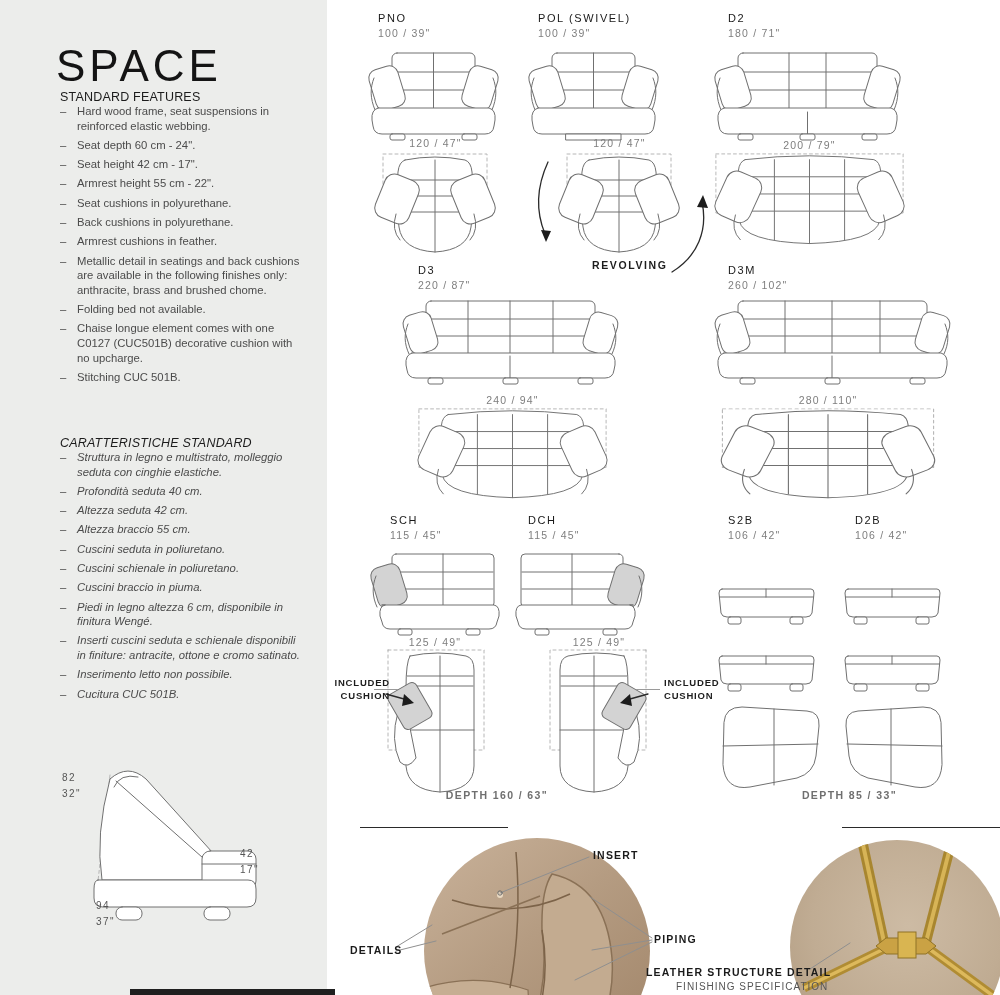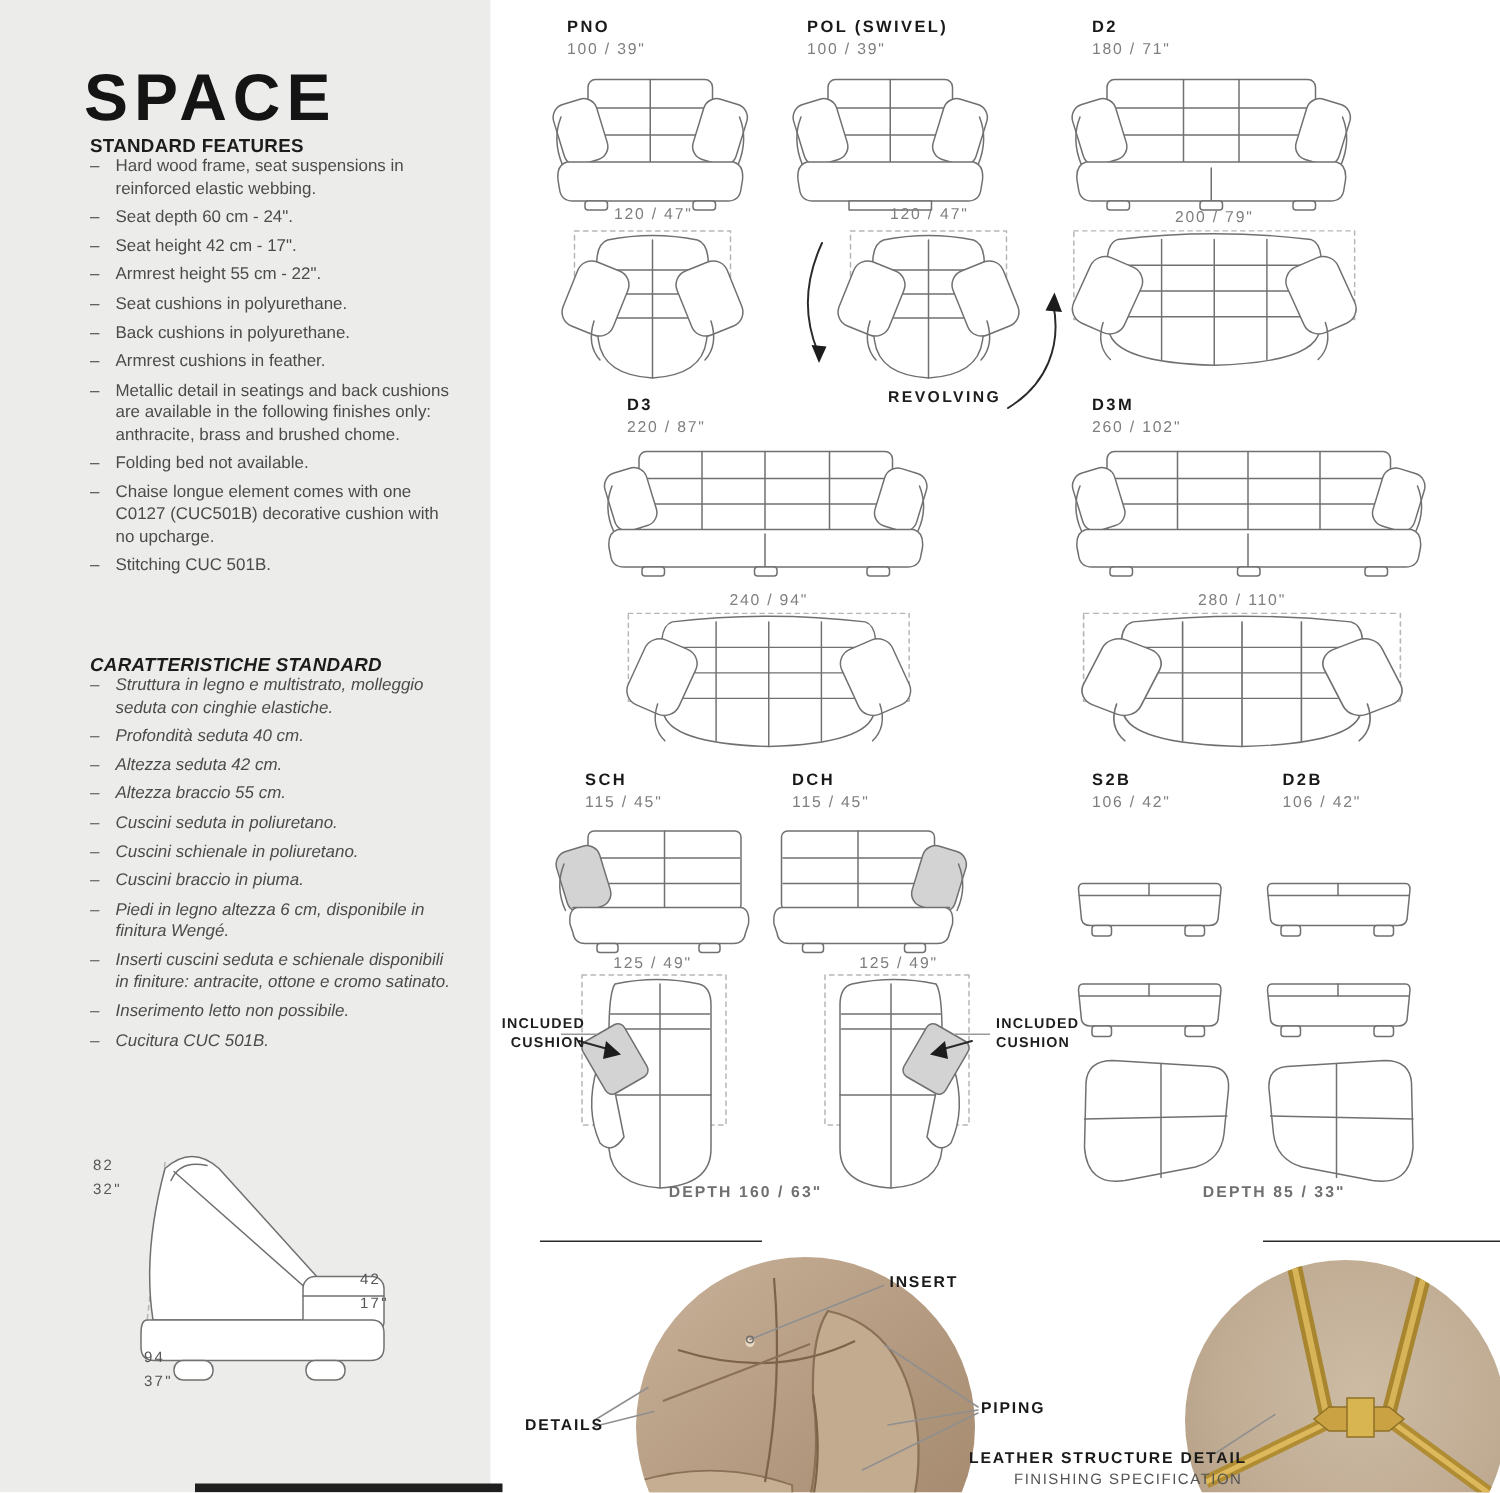--- a/index.html
+++ b/index.html
@@ -1,27 +1,27 @@
 <!DOCTYPE html>
 <html><head>
 <meta charset="utf-8">
 <style>
   html,body{margin:0;padding:0;background:#fff}
   .page{position:relative;width:1000px;height:995px;background:#ffffff;
         font-family:"Liberation Sans",sans-serif;overflow:hidden}
   .left-panel{position:absolute;left:0;top:0;width:327px;height:995px;background:#ecedeb}
-  .title{position:absolute;left:56px;top:12px;font-size:44px;font-weight:700;
+  .title{position:absolute;left:56px;top:12px;font-size:44px;font-weight:400;
          letter-spacing:4px;color:#141414}
-  .sec-h{position:absolute;left:60px;font-size:12.5px;font-weight:700;color:#1c1c1c;letter-spacing:.2px}
+  .sec-h{position:absolute;left:60px;font-size:12.5px;font-weight:400;color:#1c1c1c;letter-spacing:.2px}
   .it{font-style:italic}
   .feat{position:absolute;left:60px;width:240px;margin:0;padding:0;list-style:none;
         font-size:11.3px;line-height:1.3;color:#4b4b4b}
   .feat li{position:relative;padding-left:17px;margin-bottom:4.6px}
   .feat li::before{content:"–";position:absolute;left:0;top:0;color:#4b4b4b}
-  .mcode{position:absolute;font-size:11px;font-weight:700;letter-spacing:1.6px;color:#191919;white-space:nowrap}
+  .mcode{position:absolute;font-size:11px;font-weight:400;letter-spacing:1.6px;color:#191919;white-space:nowrap}
   .mdim{position:absolute;font-size:10.5px;letter-spacing:1.2px;color:#7e7e7e;white-space:nowrap}
   .cdim{text-align:center;white-space:nowrap}
   .depth{position:absolute;font-size:10.5px;font-weight:700;letter-spacing:1.4px;color:#6f6f6f;text-align:center}
   .rev{position:absolute;font-size:10.5px;font-weight:700;letter-spacing:1.6px;color:#1d1d1d;white-space:nowrap}
   .sv{position:absolute;overflow:visible}
   .sv :where(path,rect,line,circle,polyline){fill:none;stroke:#707070;stroke-width:1;
       stroke-linecap:round;stroke-linejoin:round}
   .sv .fw{fill:#ffffff}
   .sv .gray{fill:#d3d3d3}
   .sv .dash{stroke:#b6b6b6;stroke-dasharray:3 3}

